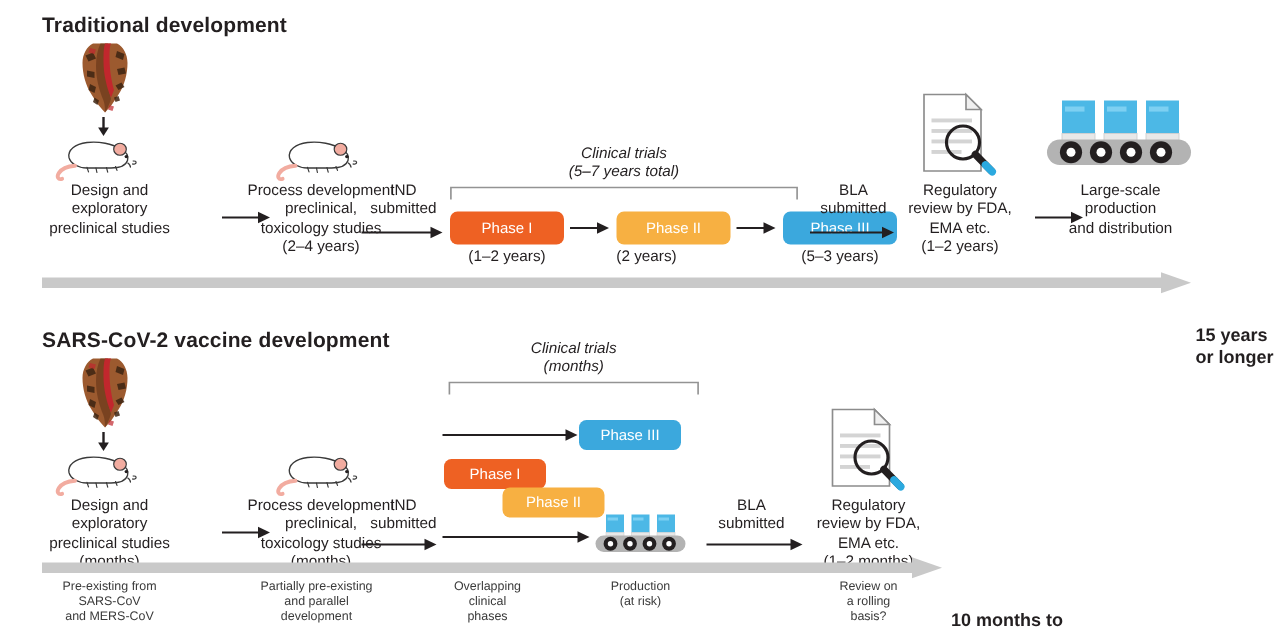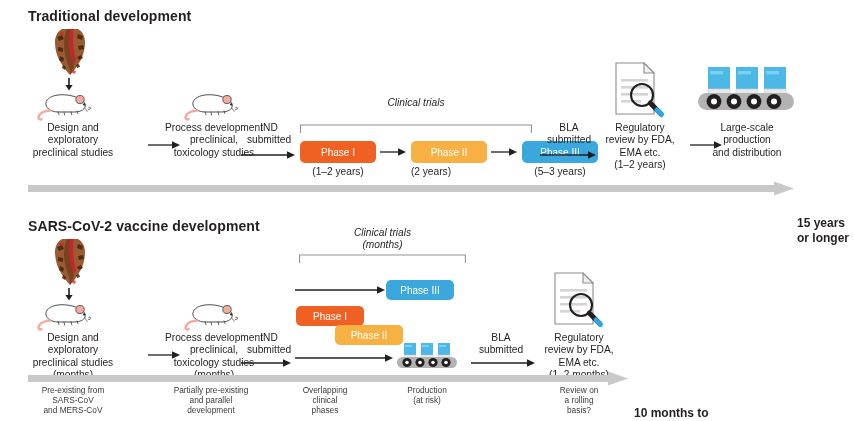--- a/index.html
+++ b/index.html
@@ -131,35 +131,37 @@
 
 <div class="abs" style="left:185px; top:89px;">
   <svg width="56" height="32" viewBox="0 0 56 32">
       <use href="#mouse-icon"></use>
     </svg>
 </div>
 <div class="abs cap" style="left:148px; top:122px; width:132px;">
   <div>Process development</div>
   <div>preclinical,</div>
   <div>toxicology studies</div>
+  <div>(2–4 years)</div>
 </div>
 
 <div class="abs cap" style="left:238px; top:122px; width:62px;">
   <div>IND</div>
   <div>submitted</div>
 </div>
 <div class="abs" style="left:241px; top:150px;">
   <svg width="56" height="10" viewBox="0 0 56 10">
     <path d="M0 5 H47" stroke="#231f20" stroke-width="1.3"></path>
     <path d="M46 1.2 L54 5 L46 8.8 Z" fill="#231f20"></path>
   </svg>
 </div>
 
 <div class="abs trial-label" style="left:300px; top:97px; width:232px;">
   <div>Clinical trials</div>
+  <div>(5–7 years total)</div>
 </div>
 <div class="abs" style="left:300px; top:124px;">
   <svg width="232" height="10" viewBox="0 0 232 10">
     <path d="M0.6 9 V1 H231.4 V9" fill="none" stroke="#939393" stroke-width="1.1"></path>
   </svg>
 </div>
 
 <div class="abs phase" style="left:300px; top:141px; width:76px; height:22px; background:#ee6123;">
   <span>Phase I</span>
 </div>

